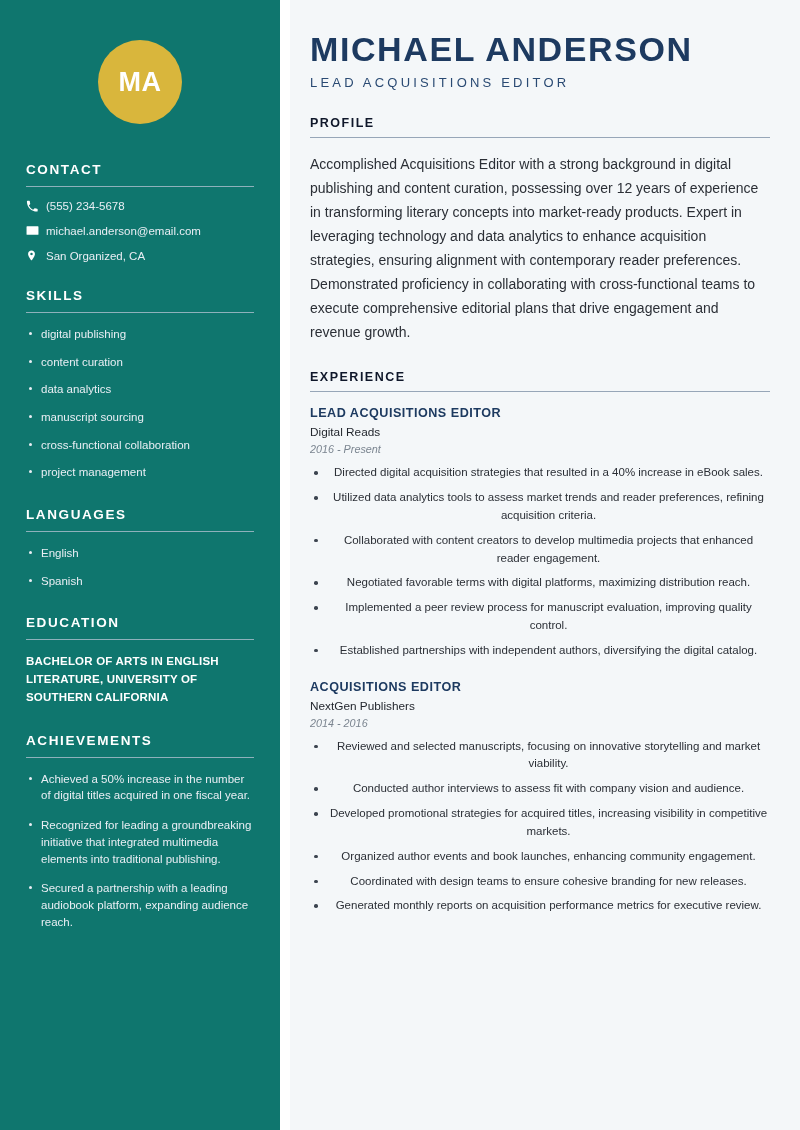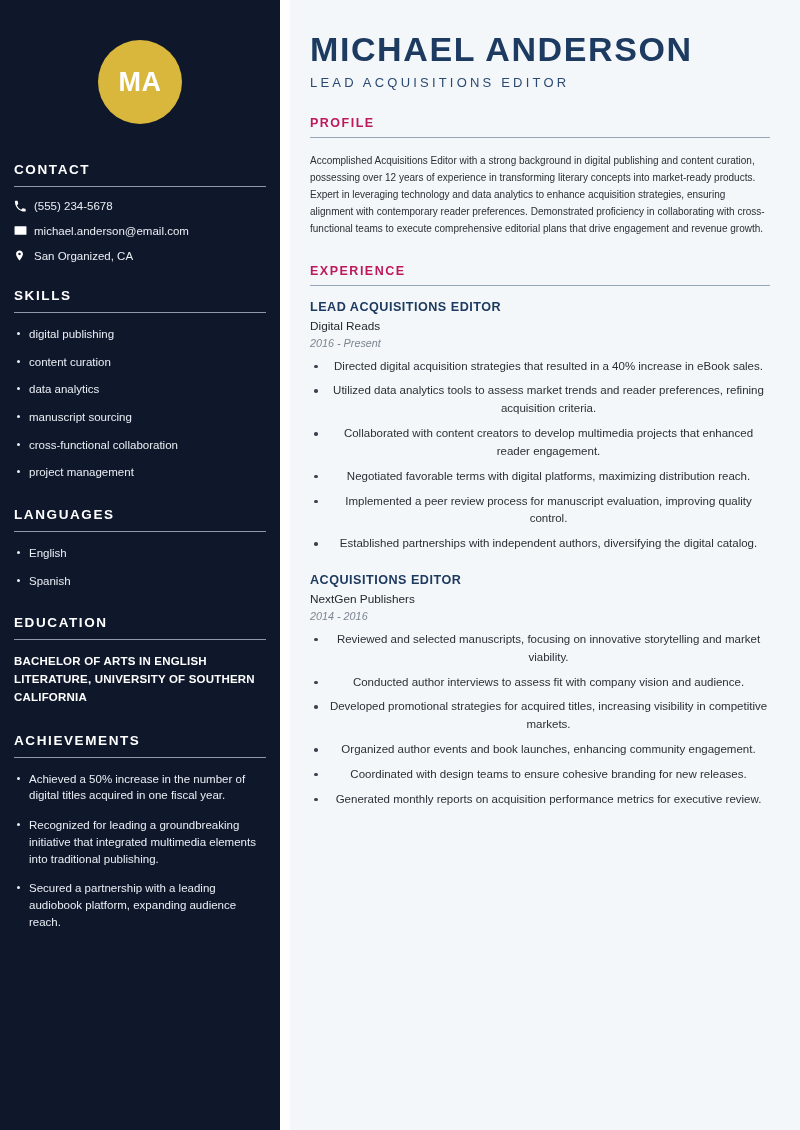--- a/index.html
+++ b/index.html
@@ -21,24 +21,24 @@
     height: 1130px;
     background: #ffffff;
     overflow: hidden;
     display: flex;
   }
 
   
   .sidebar {
     width: 280px;
     flex: 0 0 280px;
-    background: #0f172a;
+    background: #0f766e;
     color: #ffffff;
     box-sizing: border-box;
-    padding: 0 14px;
+    padding: 0 26px;
   }
 
   .avatar-wrap {
     display: flex;
     justify-content: center;
     padding-top: 40px;
     padding-bottom: 38px;
   }
   .avatar {
     width: 84px;
@@ -151,32 +151,32 @@
     letter-spacing: 3.2px;
     color: #2a4a73;
     margin: 0 0 26px 0;
     text-transform: uppercase;
   }
 
   .main-heading {
     font-size: 12.5px;
     font-weight: bold;
     letter-spacing: 1.5px;
-    color: #be185d;
+    color: #0f172a;
     margin: 0 0 7px 0;
     text-transform: uppercase;
   }
   .main-rule {
     height: 1px;
     background: #97a6b8;
     margin-bottom: 14px;
   }
 
   .profile-text {
-    font-size: 10px;
+    font-size: 14px;
     line-height: 1.72;
     color: #2b2f36;
     margin: 0 0 26px 0;
   }
 
   .section { margin-bottom: 22px; }
 
   .job { margin-bottom: 20px; }
   .job-title {
     font-size: 12.6px;

